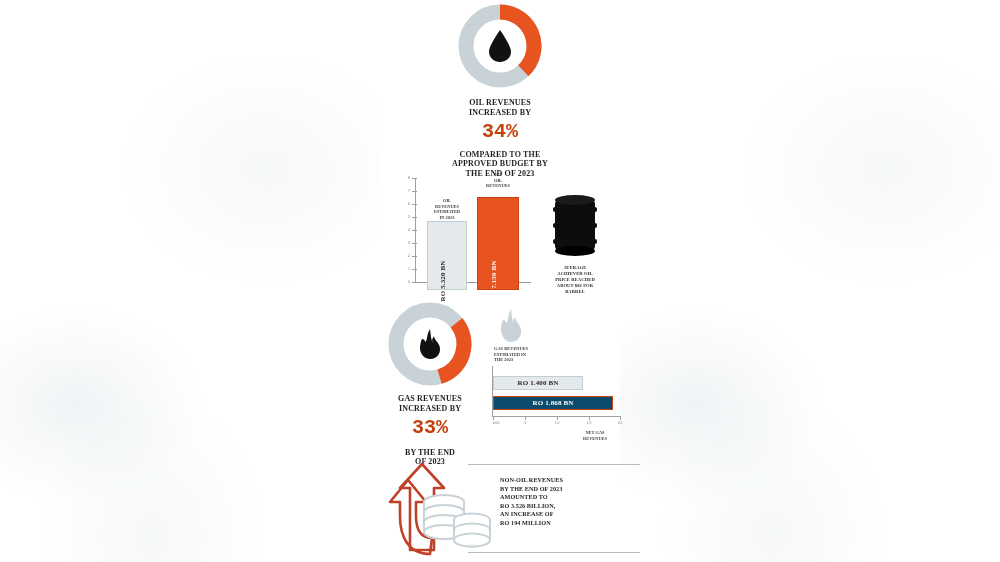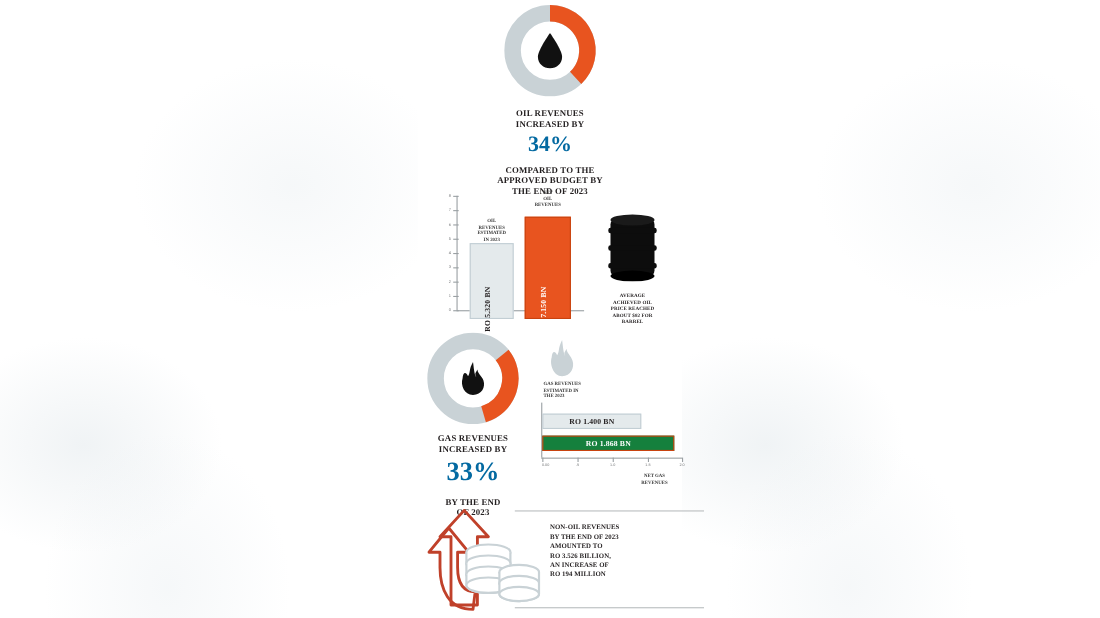--- a/index.html
+++ b/index.html
@@ -47,23 +47,23 @@
   
   .caption {
     text-align: center;
     color: #231f20;
     font-family: "Liberation Serif", serif;
     font-weight: 700;
     letter-spacing: .02em;
     line-height: 1.22;
   }
   .big-pct {
-    color: #0369a1;
-    font-weight: 700;
-    font-family: Liberation Serif, serif;
+    color: #c2410c;
+    font-weight: 700;
+    font-family: Liberation Mono, monospace;
     line-height: 1.05;
   }
 
   
   #sec-oil {
     position: absolute;
     left: 0; top: 4px;
     width: 280px;
   }
   .donut-wrap {
@@ -180,21 +180,21 @@
     left: 0; top: 300px;
     width: 280px;
     height: 150px;
   }
   #gas-donut-block {
     position: absolute;
     left: 8px; top: 2px;
     width: 124px;
   }
   #gas-caption-1 { font-size: 8px; margin-top: 8px; }
-  #gas-pct { font-size: 24px; margin-top: 3px; text-align:center; }
+  #gas-pct { font-size: 20px; margin-top: 3px; text-align:center; }
   #gas-caption-2 { font-size: 8px; margin-top: 10px; }
 
   #gas-chart-block {
     position: absolute;
     left: 128px; top: 8px;
     width: 150px;
     height: 140px;
   }
   #flame-small {
     position: absolute;
@@ -228,21 +228,21 @@
     align-items: center;
     justify-content: center;
   }
   #hbar-grey {
     top: 10px;
     background: #E4EAEC;
     border-color: #c2ced4;
   }
   #hbar-orange {
     top: 30px;
-    background: #15803d;
+    background: #0c4a6e;
     border-color: #c8430f;
   }
   .hbar-label {
     font-family: "Liberation Serif", serif;
     font-weight: 700;
     font-size: 7px;
     white-space: nowrap;
     letter-spacing: .02em;
   }
   #hbar-grey .hbar-label { color: #231f20; }

